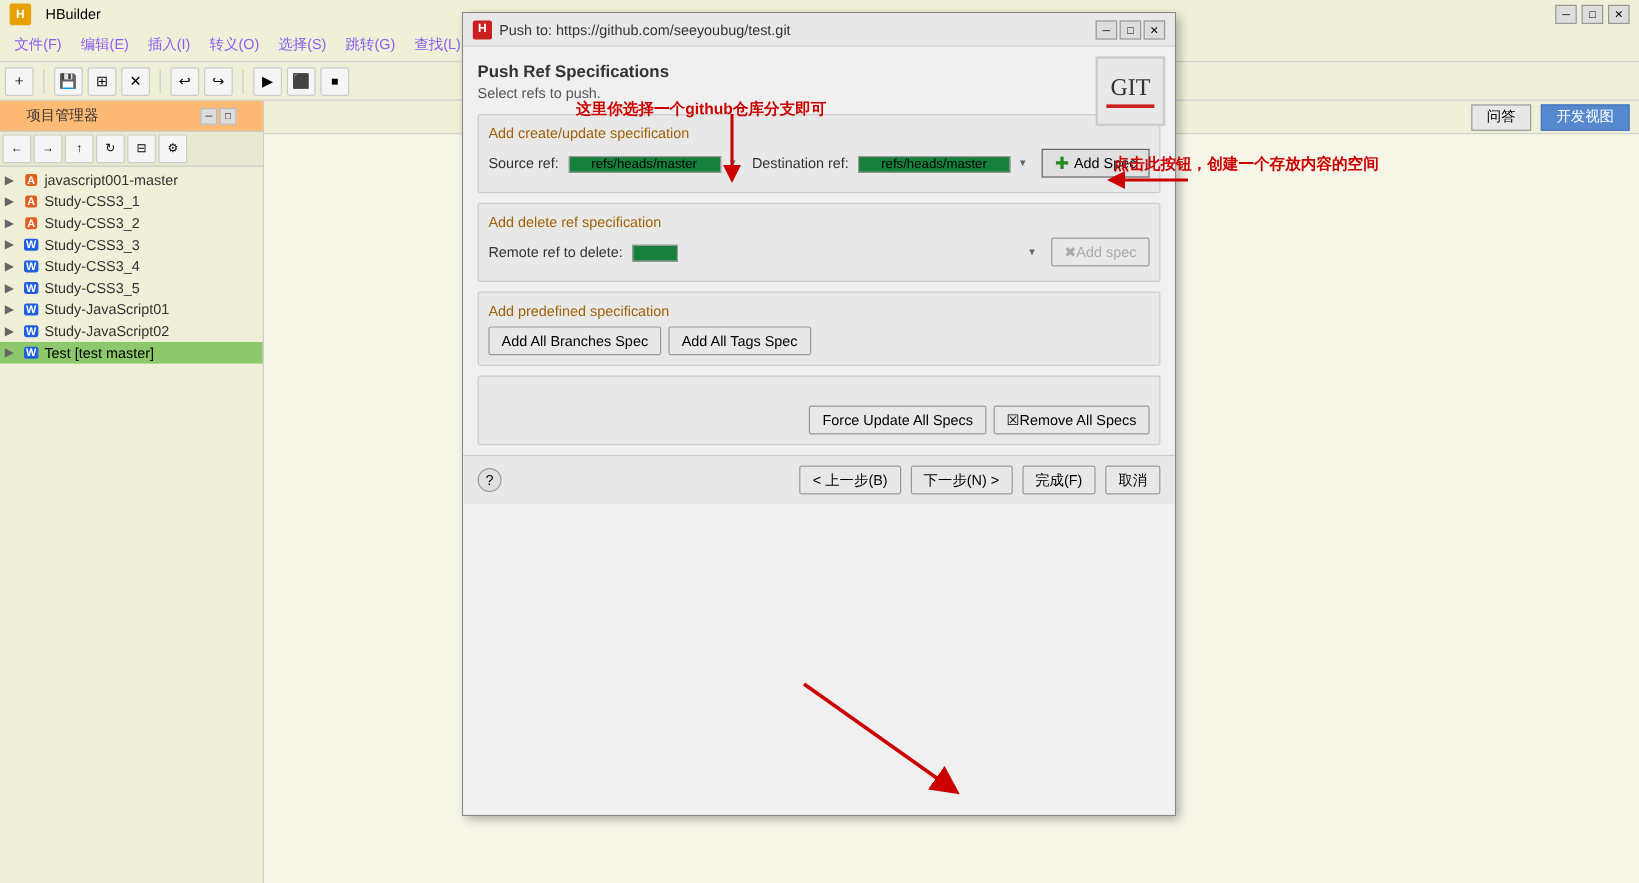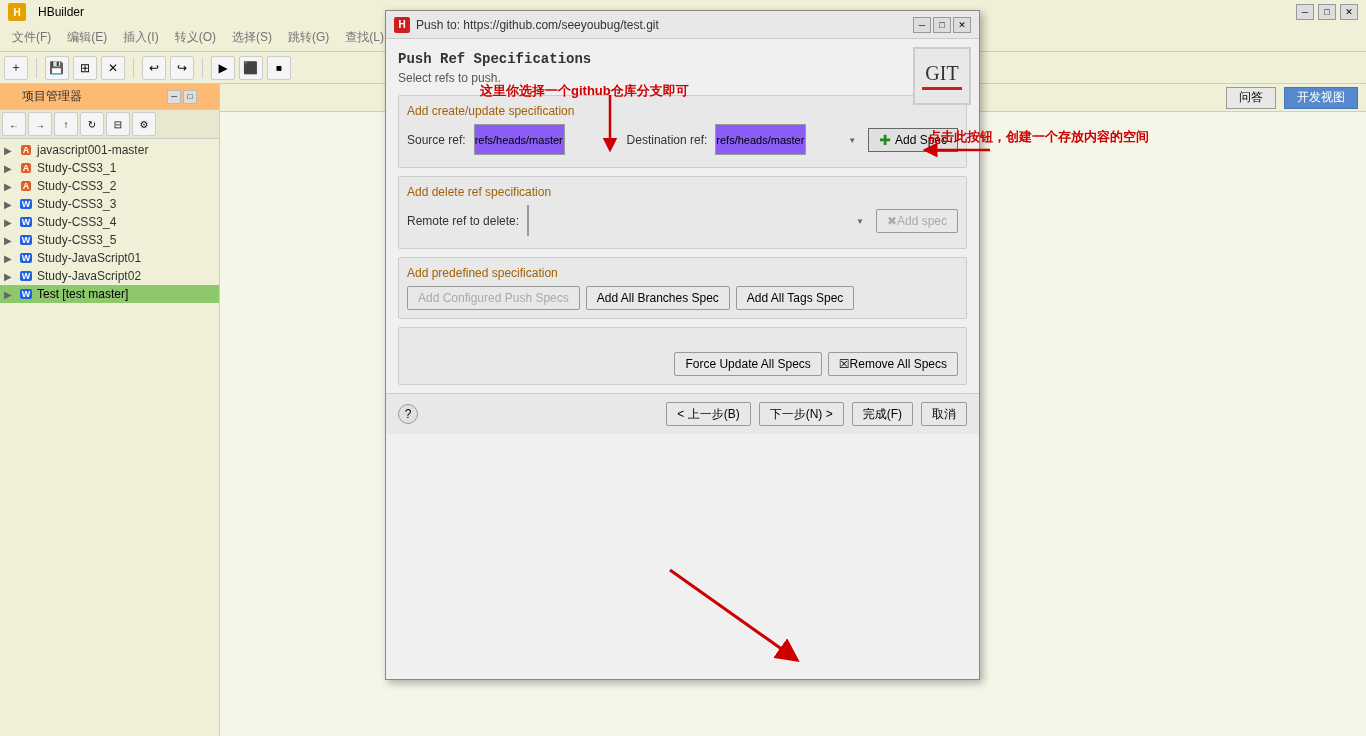--- a/index.html
+++ b/index.html
@@ -4,21 +4,21 @@
   <style>
     * { box-sizing: border-box; margin: 0; padding: 0; }
     body { font-family: 'Microsoft YaHei', Arial, sans-serif; font-size: 12px; background: #f0f0d8; overflow: hidden; width: 1366px; height: 736px; }
 
     
     .app-container { width: 1366px; height: 736px; background: #f0f0d8; position: relative; }
 
     
     .menu-bar { background: #f0f0d8; height: 28px; display: flex; align-items: center; padding: 0 4px; border-bottom: 1px solid #ccc; }
     .app-icon { width: 18px; height: 18px; background: #e8a000; border-radius: 2px; display: flex; align-items: center; justify-content: center; color: white; font-size: 10px; font-weight: bold; margin-right: 6px; }
-    .menu-item { padding: 2px 8px; font-size: 12px; color: #737373; cursor: pointer; }
+    .menu-item { padding: 2px 8px; font-size: 12px; color: #8b5cf6; cursor: pointer; }
 
     
     .toolbar { background: #f0f0d8; height: 32px; display: flex; align-items: center; padding: 0 4px; border-bottom: 1px solid #ccc; gap: 4px; }
     .toolbar-btn { width: 24px; height: 24px; border: 1px solid #ccc; background: #f5f5f5; display: flex; align-items: center; justify-content: center; cursor: pointer; font-size: 12px; border-radius: 2px; }
     .toolbar-sep { width: 1px; height: 20px; background: #ccc; margin: 0 4px; }
 
     
     .main-content { display: flex; height: calc(736px - 60px); }
 
     
@@ -40,37 +40,37 @@
     
     .dialog { position: absolute; top: 10px; left: 385px; width: 595px; background: #f0f0f0; border: 1px solid #888; box-shadow: 3px 3px 8px rgba(0,0,0,0.3); z-index: 200; }
     .dialog-titlebar { background: #e8e8e8; height: 28px; display: flex; align-items: center; padding: 0 8px; border-bottom: 1px solid #ccc; }
     .dialog-title-icon { width: 16px; height: 16px; background: #cc2020; border-radius: 2px; display: flex; align-items: center; justify-content: center; color: white; font-size: 10px; font-weight: bold; margin-right: 6px; }
     .dialog-title-text { flex: 1; font-size: 12px; color: #333; }
     .dialog-win-btns { display: flex; gap: 2px; }
     .win-btn { width: 18px; height: 16px; border: 1px solid #999; background: #ddd; display: flex; align-items: center; justify-content: center; font-size: 9px; cursor: pointer; }
     .win-btn.close-btn { background: #ddd; }
 
     .dialog-content { padding: 12px; background: #f0f0f0; }
-    .dialog-header { font-size: 14px; font-weight: bold; color: #333; margin-bottom: 4px; font-family: Liberation Mono, monospace; }
+    .dialog-header { font-size: 14px; font-weight: bold; color: #333; margin-bottom: 4px; }
     .dialog-subtitle { font-size: 12px; color: #555; margin-bottom: 10px; }
 
     
     .git-logo { position: absolute; top: 8px; right: 8px; width: 58px; height: 58px; }
     .git-logo-box { width: 58px; height: 58px; background: #e8e8e8; border: 2px solid #ccc; display: flex; flex-direction: column; align-items: center; justify-content: center; }
     .git-text { font-size: 20px; font-weight: normal; color: #333; font-family: serif; }
     .git-underline { width: 40px; height: 3px; background: #cc2020; margin-top: 2px; }
 
     
     .section { background: #e8e8e8; border: 1px solid #ccc; margin-bottom: 8px; padding: 8px; border-radius: 2px; }
     .section-title { font-size: 12px; color: #a16207; margin-bottom: 6px; font-weight: normal; }
 
     
     .form-row { display: flex; align-items: center; gap: 8px; margin-bottom: 4px; }
     .form-label { font-size: 12px; color: #333; white-space: nowrap; }
-    .form-select { height: 31px; border: 1px solid #999; background: #8b5cf6; font-size: 11px; padding: 0 0; flex: 1; appearance: none; cursor: pointer; }
+    .form-select { height: 14px; border: 1px solid #999; background: #15803d; font-size: 11px; padding: 0 18px; flex: 1; appearance: none; cursor: pointer; }
     .form-select-wrapper { flex: 1; position: relative; }
     .form-select-wrapper::after { content: '▼'; position: absolute; right: 4px; top: 50%; transform: translateY(-50%); font-size: 8px; color: #666; pointer-events: none; }
 
     
     .btn { height: 24px; padding: 0 10px; border: 1px solid #999; background: #e8e8e8; font-size: 12px; cursor: pointer; display: flex; align-items: center; justify-content: center; white-space: nowrap; border-radius: 2px; }
     .btn:disabled { color: #aaa; cursor: default; }
     .btn-add-spec { height: 24px; padding: 0 10px; border: 1px solid #666; background: #e0e0e0; font-size: 12px; cursor: pointer; display: flex; align-items: center; gap: 4px; }
     .btn-icon-plus { color: #228B22; font-size: 14px; }
     .btn-disabled { color: #aaa; }
 
@@ -320,21 +320,20 @@
           <button class="btn" style="color:#aaa;">
             <span>✖</span>
             <span> Add spec</span>
           </button>
         </div>
       </div>
 
       <div class="section">
         <div class="section-title">Add predefined specification</div>
         <div class="predefined-btns">
-          <button class="btn btn-disabled" style="color:#aaa;">Add Configured Push Specs</button>
           <button class="btn">Add All Branches Spec</button>
           <button class="btn">Add All Tags Spec</button>
         </div>
       </div>
 
       <div class="section">
         <div class="action-row">
           <button class="btn">Force Update All Specs</button>
           <button class="btn">
             <span>☒</span>

